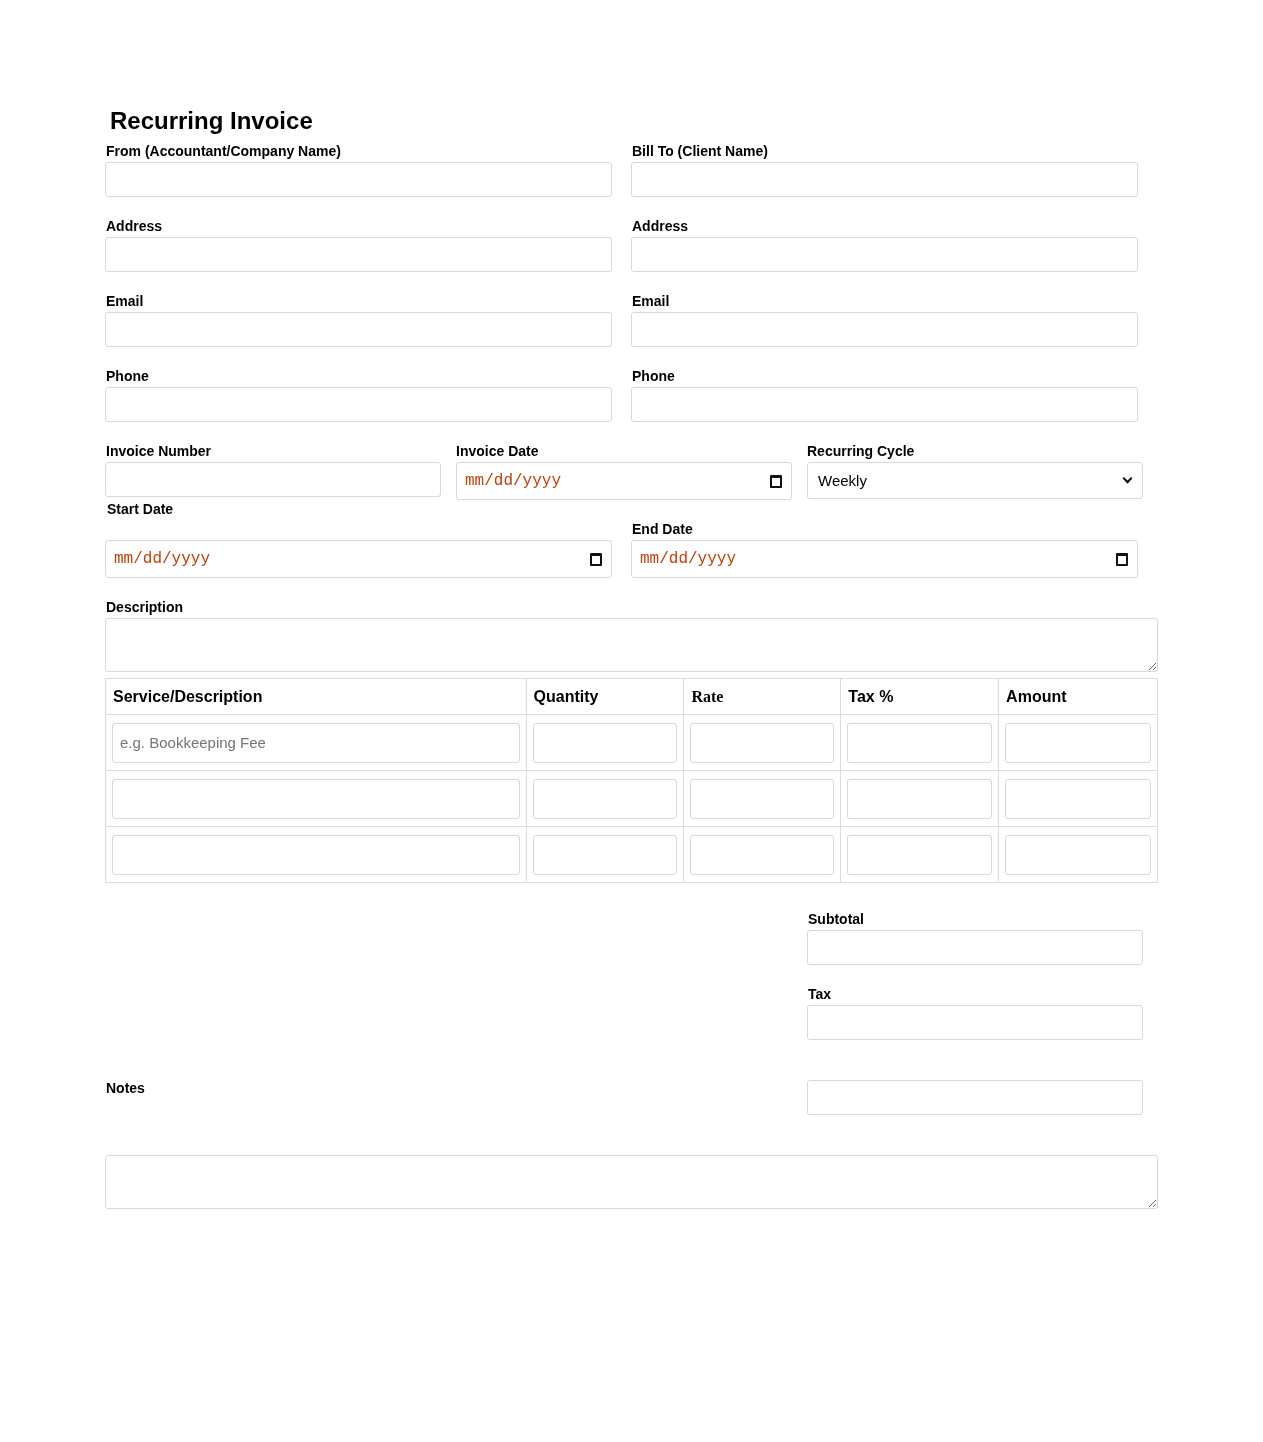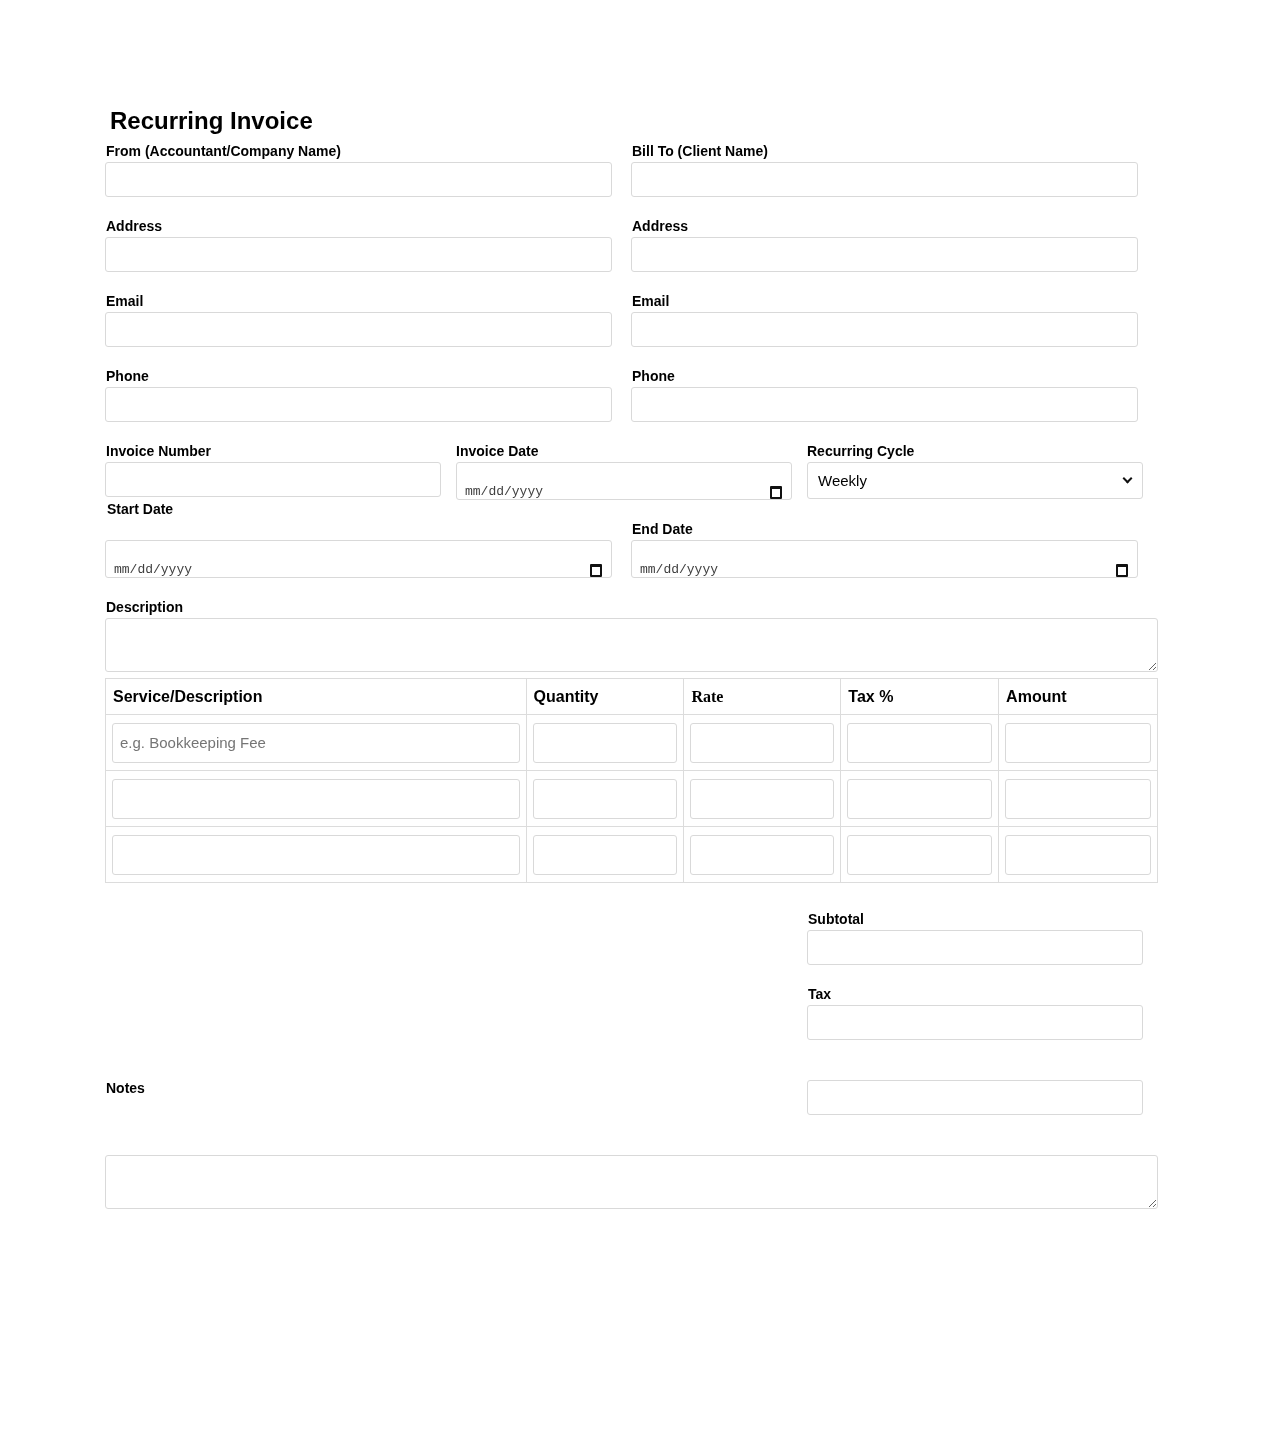--- a/index.html
+++ b/index.html
@@ -38,26 +38,26 @@
       background: #fff;
       font-family: "Liberation Sans", sans-serif;
       font-size: 15px;
       padding: 0 7px;
       outline: none;
       color: #000;
     }
     .field::placeholder { color: #757575; }
     .date-field {
       display: flex;
-      align-items: flex-end;
+      align-items: center;
       justify-content: space-between;
       padding: 0 9px 0 8px;
       font-family: "Liberation Mono", monospace;
-      font-size: 13px;
-      color: #404040;
+      font-size: 16px;
+      color: #c2410c;
       cursor: text;
     }
     .cal-icon {
       width: 12px;
       height: 13px;
       border: 2px solid #111;
       border-top-width: 3px;
       border-radius: 1px;
       display: inline-block;
     }

